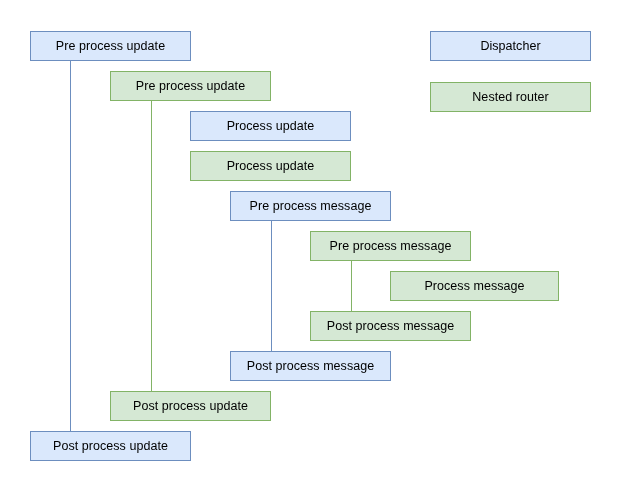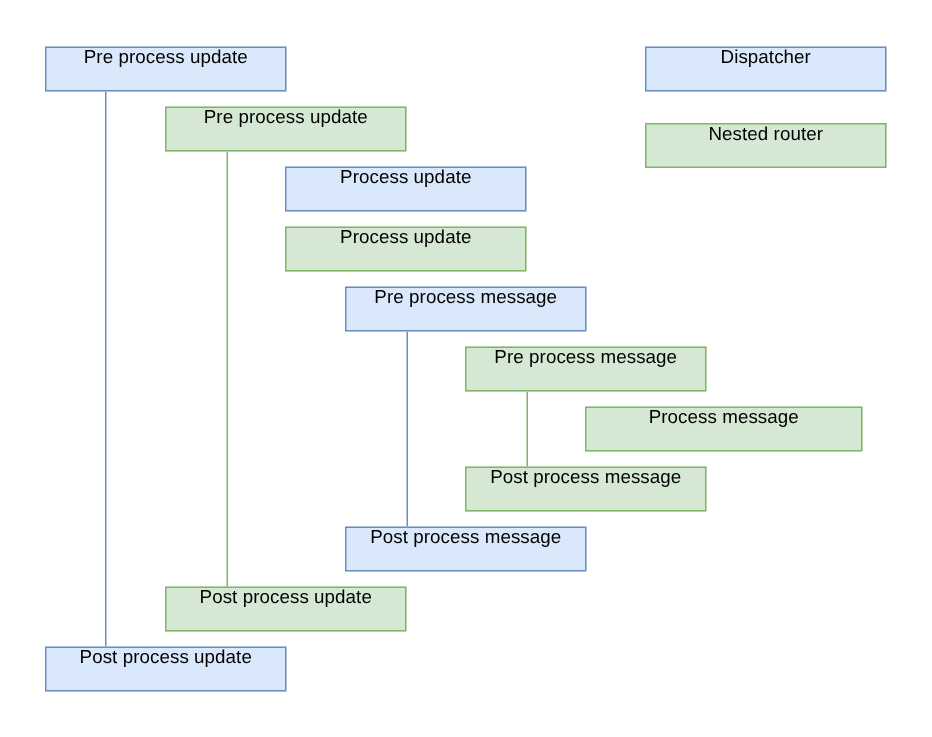--- a/index.html
+++ b/index.html
@@ -17,20 +17,21 @@
   #canvas {
     position: relative;
     width: 621px;
     height: 491px;
     background: #ffffff;
   }
   .node {
     position: absolute;
     box-sizing: border-box;
     display: flex;
+    align-items: center;
     justify-content: center;
     font-size: 12.5px;
     line-height: 1;
     color: #000000;
     border-width: 1px;
     border-style: solid;
     text-align: center;
     letter-spacing: 0.05px;
     white-space: nowrap;
     user-select: none;
@@ -85,21 +86,21 @@
   </div>
 
   <div class="node dispatcher" style="left:230px; top:191px; width:161px; height:30px;">
     <span>Pre process message</span>
   </div>
 
   <div class="node router" style="left:310px; top:231px; width:161px; height:30px;">
     <span>Pre process message</span>
   </div>
 
-  <div class="node router" style="left:390px; top:271px; width:185px; height:30px;">
+  <div class="node router" style="left:390px; top:271px; width:169px; height:30px;">
     <span>Process message</span>
   </div>
 
   <div class="node router" style="left:310px; top:311px; width:161px; height:30px;">
     <span>Post process message</span>
   </div>
 
   <div class="node dispatcher" style="left:230px; top:351px; width:161px; height:30px;">
     <span>Post process message</span>
   </div>

